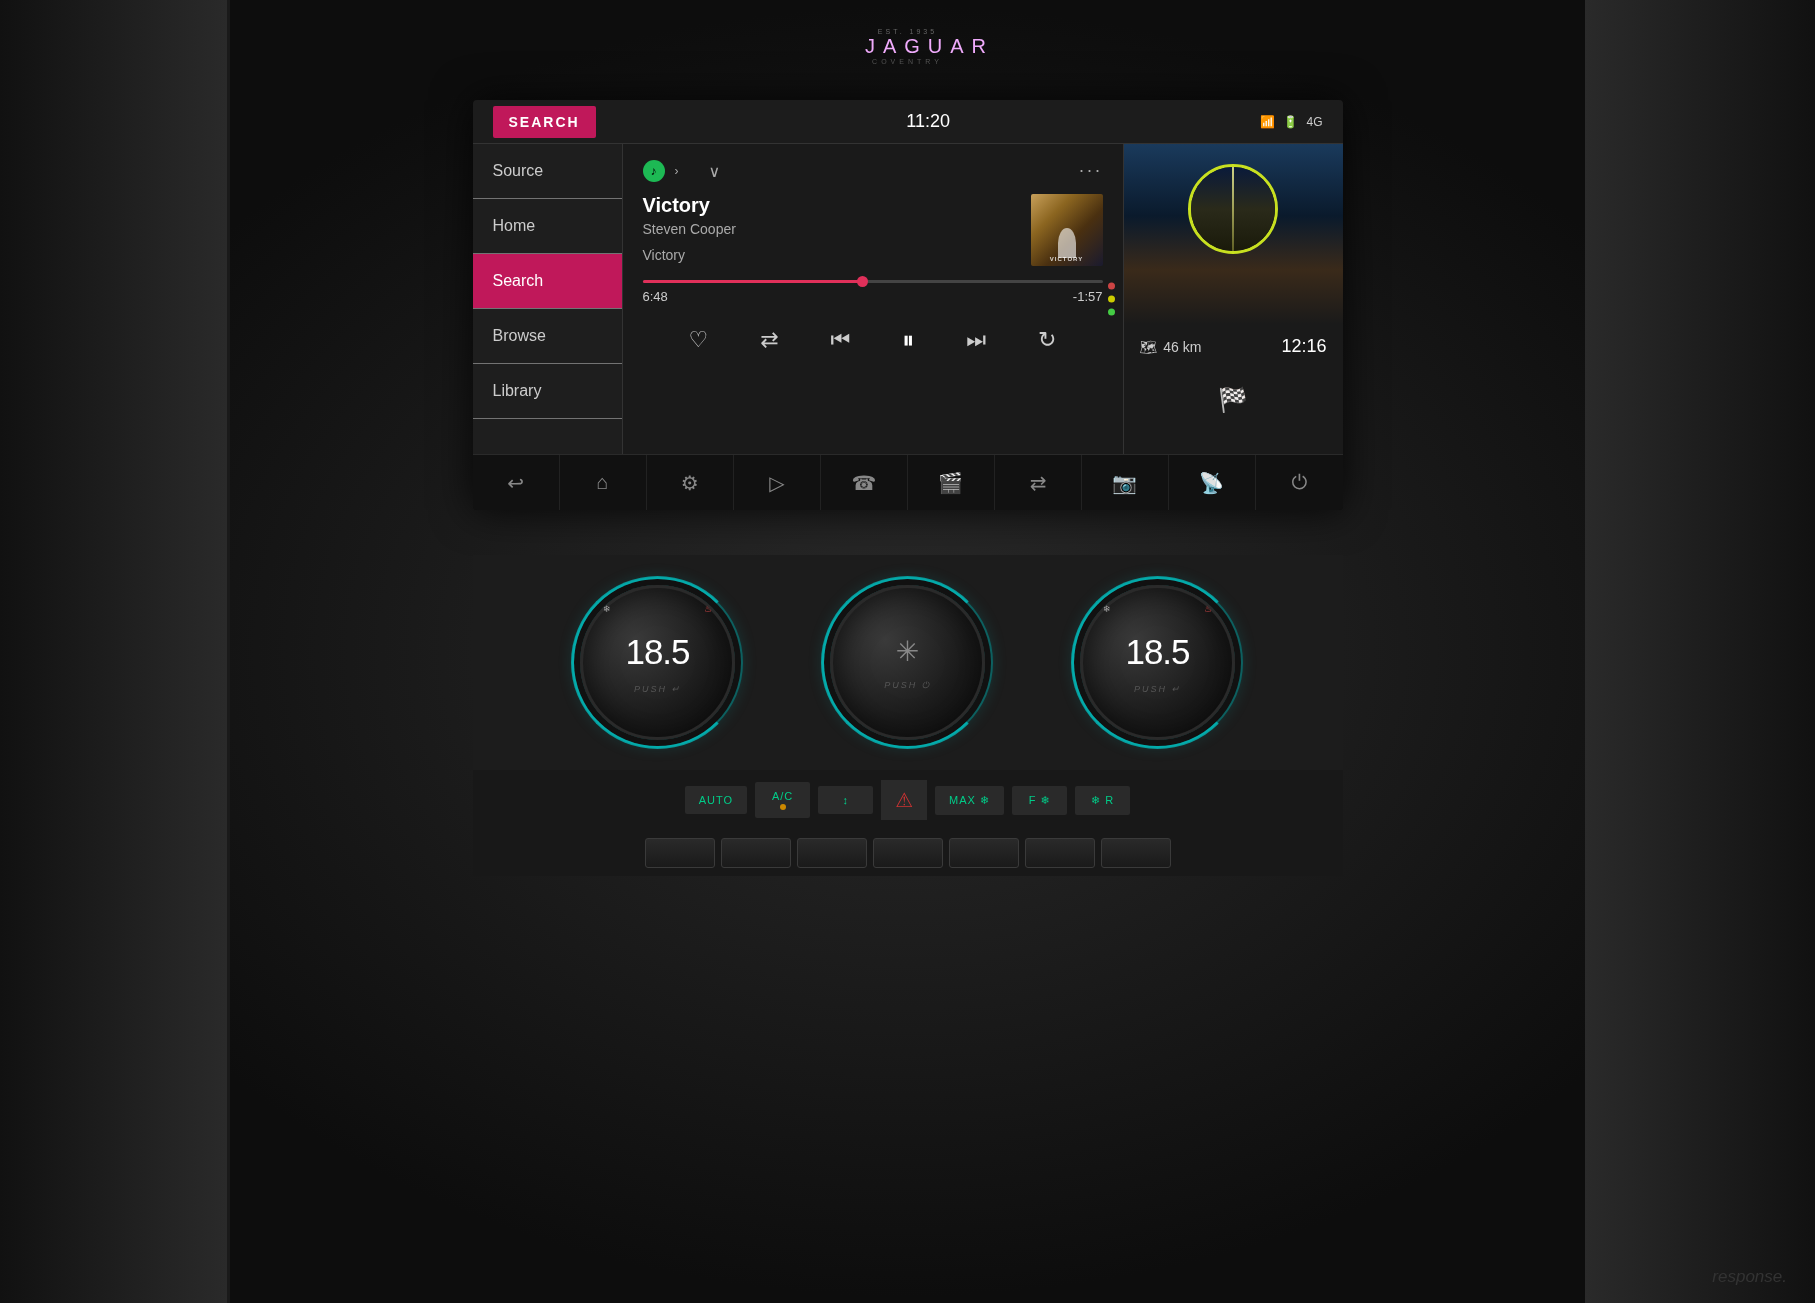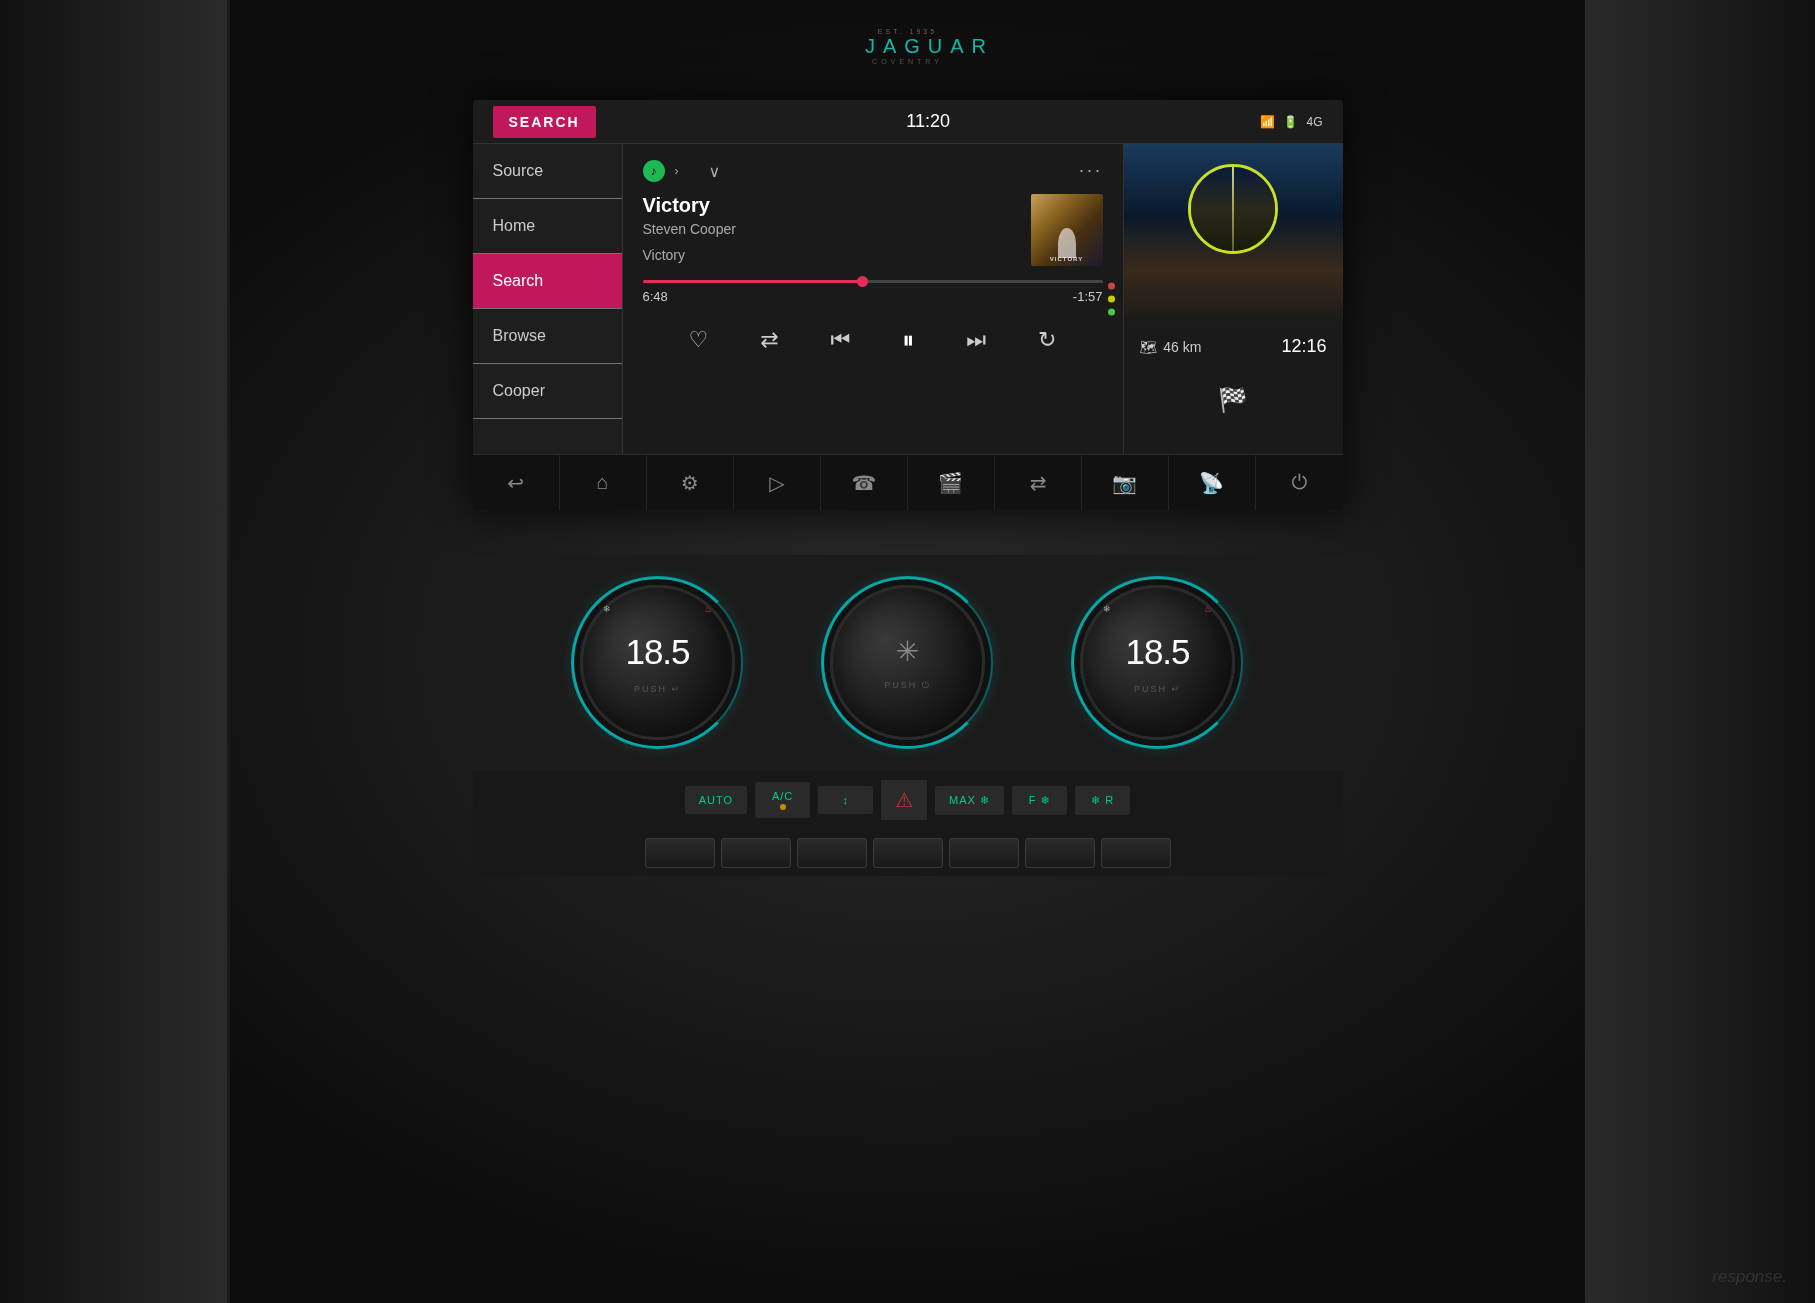--- a/index.html
+++ b/index.html
@@ -418,20 +418,21 @@
       color: white;
       font-size: 35px;
       font-weight: 400;
       letter-spacing: -1px;
     }
     .knob-label {
       color: #555;
       font-size: 9px;
       letter-spacing: 2px;
       margin-top: 12px;
+      font-style: italic;
     }
     .knob-icons {
       position: absolute;
       top: 16px;
       width: 100%;
       display: flex;
       justify-content: space-between;
       padding: 0 20px;
     }
     .knob-icon-small {
@@ -510,21 +511,21 @@
       color: #888;
     }
     .jaguar-est {
       font-size: 7px;
       letter-spacing: 3px;
       color: #666;
     }
     .jaguar-name {
       font-size: 20px;
       letter-spacing: 8px;
-      color: #14b8a6;
+      color: #f0abfc;
       font-weight: 300;
       margin-left: 44px;
     }
     .jaguar-coventry {
       font-size: 7px;
       letter-spacing: 4px;
       color: #555;
     }
 
     
@@ -562,21 +563,21 @@
     </div>
   </div>
 
   <div class="main-content">
 
     <div class="nav-sidebar">
       <div class="nav-item">Source</div>
       <div class="nav-item">Home</div>
       <div class="nav-item active">Search</div>
       <div class="nav-item">Browse</div>
-      <div class="nav-item">Cooper</div>
+      <div class="nav-item">Library</div>
     </div>
 
     <div class="player-area">
 
       <div class="spotify-bar">
         <div class="spotify-icon">♪</div>
         <span class="spotify-arrow">›</span>
         <span class="dropdown-arrow">∨</span>
       </div>
       <div class="more-dots">···</div>

